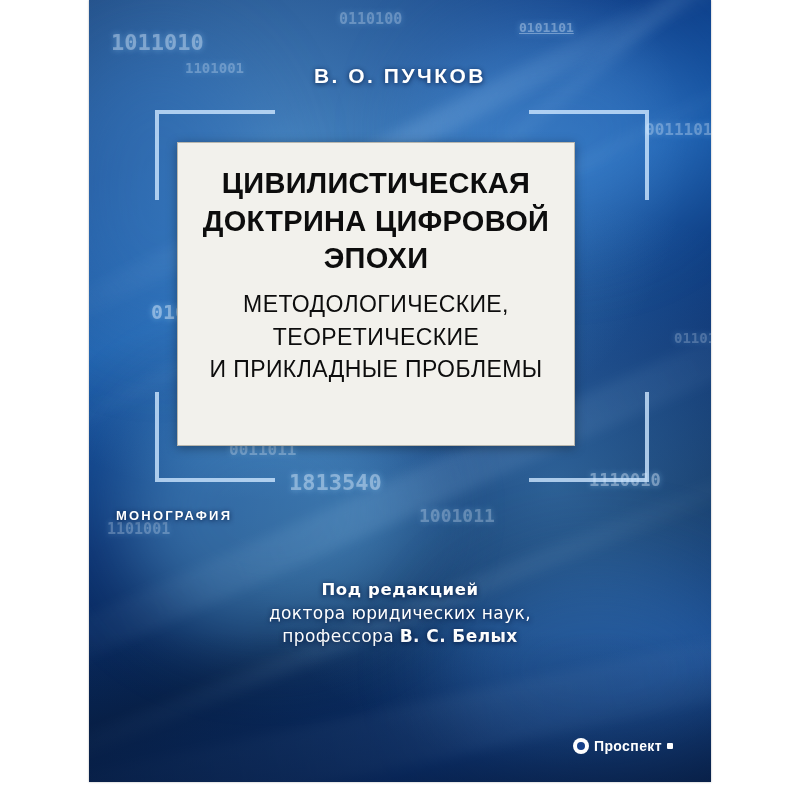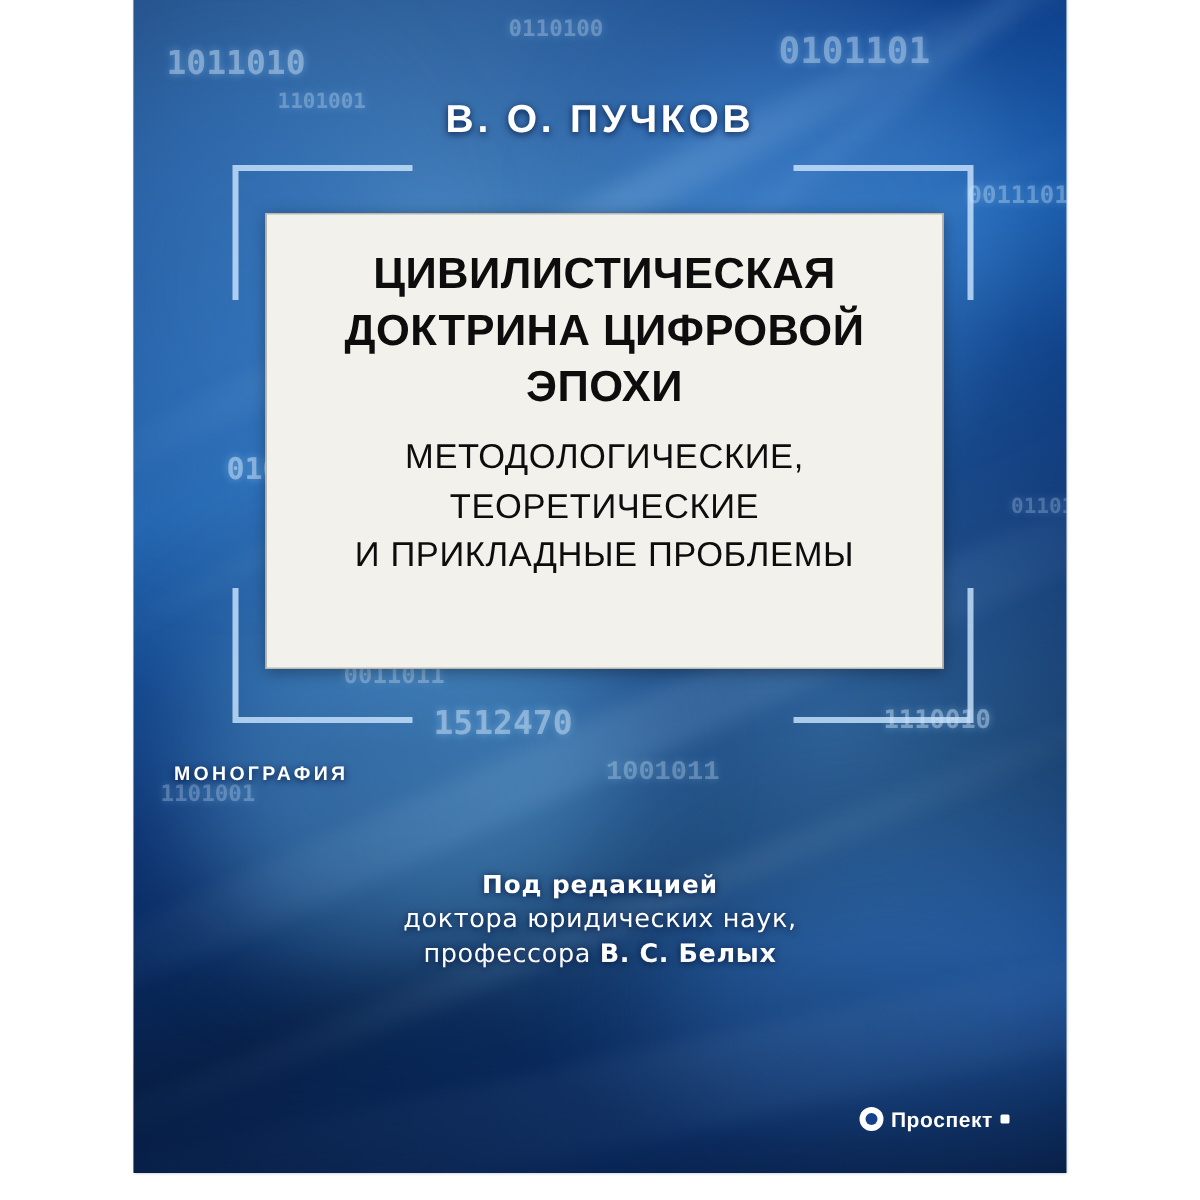--- a/index.html
+++ b/index.html
@@ -86,21 +86,21 @@
   .bracket.tl { left: 66px;  top: 110px;  border-right: none; border-bottom: none; }
   .bracket.tr { right: 62px; top: 110px;  border-left: none;  border-bottom: none; }
   .bracket.bl { left: 66px;  bottom: 300px; border-right: none; border-top: none; }
   .bracket.br { right: 62px; bottom: 300px; border-left: none; border-top: none; }
 
   
   .title-panel {
     position: absolute;
     left: 88px;
     top: 142px;
-    width: 452px;
+    width: 398px;
     height: 304px;
     background: #f2f1ec;
     border: 1px solid #b9b7ae;
     box-shadow: 0 2px 10px rgba(0,0,0,0.35);
     box-sizing: border-box;
     padding: 22px 16px 14px 16px;
     text-align: center;
     color: #0d0d0d;
   }
   .main-title {
@@ -123,21 +123,21 @@
   
   .author {
     position: absolute;
     left: 0;
     right: 0;
     top: 64px;
     text-align: center;
     color: #ffffff;
     font-family: "Liberation Sans", sans-serif;
     font-weight: 700;
-    font-size: 26px;
+    font-size: 21px;
     letter-spacing: 2.5px;
     text-shadow: 0 1px 5px rgba(0,20,60,0.85);
   }
 
   
   .genre {
     position: absolute;
     left: 0; right: 0;
     top: 508px;
     color: #ffffff;
@@ -236,24 +236,24 @@
     <div class="streak s3"></div>
     <div class="streak s4"></div>
     <div class="streak s5"></div>
     <div class="streak s6"></div>
 
     <div class="binary-layer">
       <div class="bincol" style="left:22px;  top:30px;  font-size:22px; opacity:.75;">1011010</div>
       <div class="bincol" style="left:62px;  top:300px; font-size:20px; opacity:.85;">0100110</div>
       <div class="bincol" style="left:96px;  top:60px;  font-size:14px; opacity:.55;">1101001</div>
       <div class="bincol" style="left:140px; top:440px; font-size:16px; opacity:.60;">0011011</div>
-      <div class="bincol" style="left:200px; top:470px; font-size:22px; opacity:.80;">1512470</div>
+      <div class="bincol" style="left:200px; top:470px; font-size:22px; opacity:.80;">1813540</div>
       <div class="bincol" style="left:250px; top:10px;  font-size:15px; opacity:.55;">0110100</div>
-      <div class="bincol" style="left:315px; top:505px; font-size:18px; opacity:.55;font-family:Liberation Mono, monospace;">1001011</div>
-      <div class="bincol" style="left:430px; top:20px;  font-size:24px; opacity:.70;">0101101</div>
+      <div class="bincol" style="left:330px; top:505px; font-size:18px; opacity:.55;">1001011</div>
+      <div class="bincol" style="left:430px; top:20px;  font-size:13px; opacity:.70;text-decoration:underline;">0101101</div>
       <div class="bincol" style="left:500px; top:470px; font-size:17px; opacity:.75;">1110010</div>
       <div class="bincol" style="left:556px; top:120px; font-size:16px; opacity:.60;">0011101</div>
       <div class="bincol" style="left:18px;  top:520px; font-size:15px; opacity:.50;">1101001</div>
       <div class="bincol" style="left:585px; top:330px; font-size:14px; opacity:.45;">0110100</div>
     </div>
 
     <div class="bracket tl"></div>
     <div class="bracket tr"></div>
     <div class="bracket bl"></div>
     <div class="bracket br"></div>

